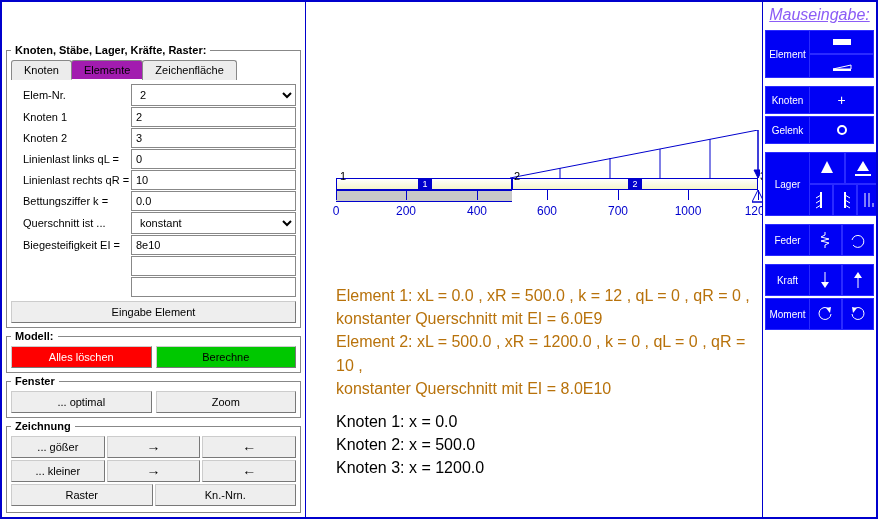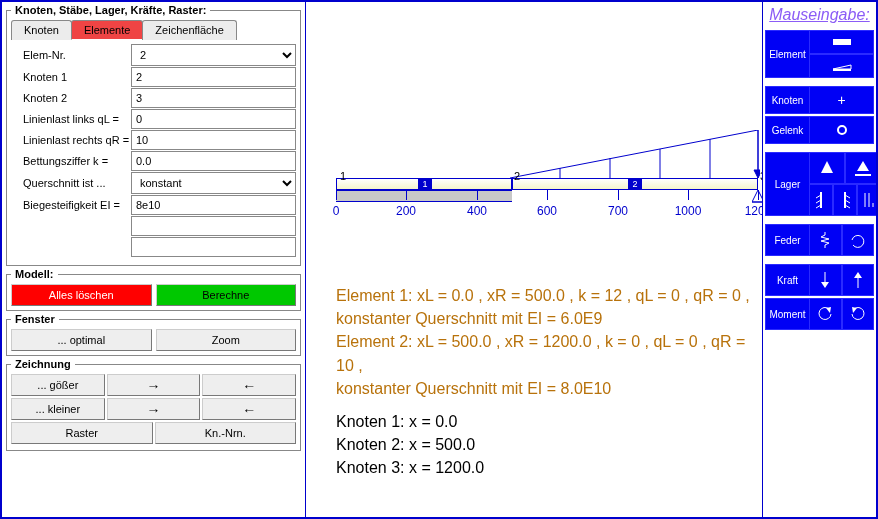--- a/index.html
+++ b/index.html
@@ -17,20 +17,21 @@
 
   
   .left-panel {
     width: 304px;
     flex-shrink: 0;
     display: flex;
     flex-direction: column;
     padding: 2px 4px 4px 4px;
     gap: 2px;
     border-right: 1px solid #0000cd;
+    justify-content: flex-end;
   }
 
   fieldset {
     border: 1px solid #888;
     margin: 0;
     padding: 4px;
   }
   legend {
     font-weight: bold;
     padding: 0 4px;
@@ -40,21 +41,21 @@
   .tabs { display: flex; margin-bottom: 4px; }
   .tab {
     border: 1px solid #888;
     border-bottom: none;
     padding: 3px 12px;
     background: #ececec;
     margin-right: -1px;
     cursor: pointer;
     border-radius: 3px 3px 0 0;
   }
-  .tab.active { background: #ef4444; border-bottom: 1px solid #fff; }
+  .tab.active { background: #a21caf; border-bottom: 1px solid #fff; }
 
   .form-row {
     display: flex;
     align-items: center;
     margin-bottom: 1px;
   }
   .form-row label {
     width: 120px;
     flex-shrink: 0;
     padding-left: 12px;
@@ -296,20 +297,21 @@
     <div class="form-row">
       <label></label>
       <input type="text" value="" style="">
     </div>
     <div class="form-row">
       <label></label>
       <input type="text" value="" style="">
     </div>
 
     <div class="btn-row" style="margin-top:4px">
+      <button class="btn">Eingabe Element</button>
     </div>
   </fieldset>
 
   <fieldset>
     <legend>Modell:</legend>
     <div class="btn-row">
       <button class="btn btn-red">Alles löschen</button>
       <button class="btn btn-green">Berechne</button>
     </div>
   </fieldset>

